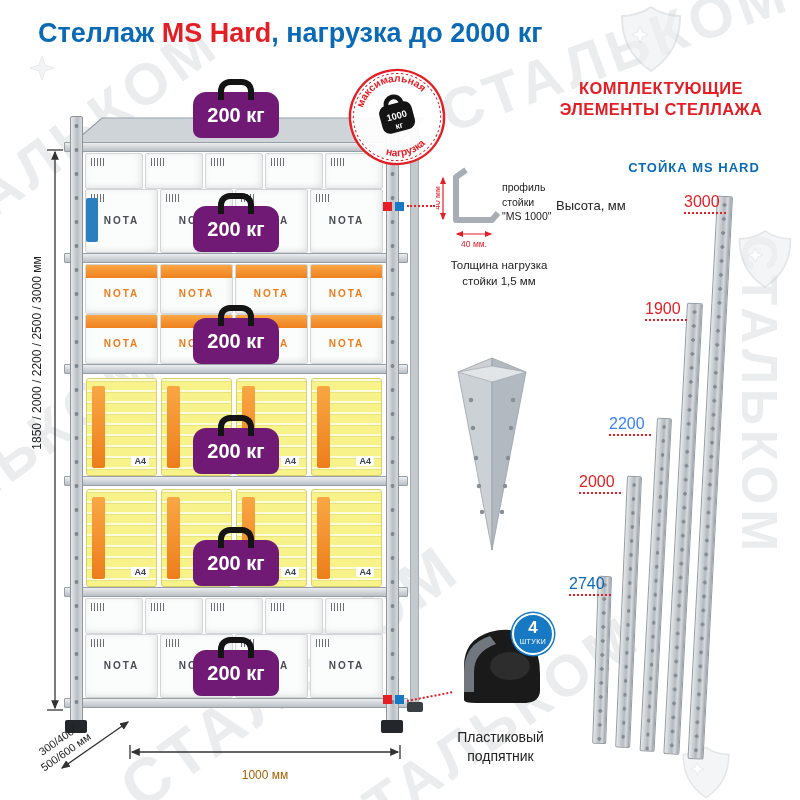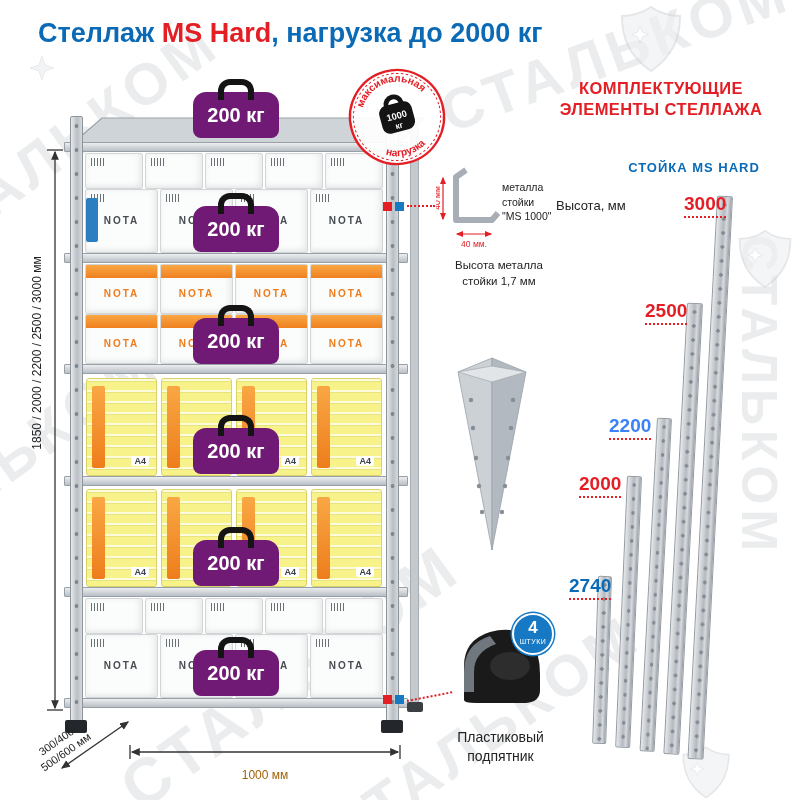--- a/index.html
+++ b/index.html
@@ -81,21 +81,21 @@
   .post-title { position:absolute; left:606px; top:160px; width:176px; text-align:center;
                 color:#0a6ab6; font-weight:bold; font-size:13px; letter-spacing:1px; z-index:9; }
   .height-label { position:absolute; left:556px; top:198px; font-size:13px; color:#222; z-index:9; }
   .profsvg { position:absolute; left:436px; top:158px; z-index:8; }
   .prof-label { position:absolute; left:502px; top:180px; font-size:10.5px; line-height:1.4;
                 color:#222; z-index:9; }
   .prof-label span { display:block; }
   .thickness { position:absolute; left:424px; top:258px; width:150px; text-align:center;
                font-size:11.5px; line-height:1.35; color:#222; z-index:9; }
   .thickness span { display:block; }
-  .hlab { position:absolute; width:42px; text-align:center; font-weight:bold; font-size:19px;
+  .hlab { position:absolute; width:42px; text-align:left; font-weight:normal; font-size:16px;
           border-bottom:2px dotted #e31e24; padding-bottom:1px; z-index:9; }
   .rpost { position:absolute;
            background-image:radial-gradient(circle at 50% 8px,#828991 1.5px,rgba(0,0,0,0) 2.1px),
                             linear-gradient(90deg,#e6e9eb,#b4bac0 50%,#d7dadd 72%,#99a0a7);
            background-size:100% 14px,100% 100%; background-repeat:repeat-y,no-repeat;
            border:1px solid #949ba2; border-radius:2px; transform-origin:top center; z-index:3; }
   .bracket, .footsvg { position:absolute; z-index:8; }
   .badge { position:absolute; left:512px; top:613px; width:42px; height:42px; border-radius:50%;
            background:#1779c4; border:2px solid #fff; box-shadow:0 0 0 1.5px #1779c4;
            color:#fff; text-align:center; z-index:10; }
@@ -403,47 +403,47 @@
           <path d="M0,0 L6,2.5 L0,5 Z" fill="#e31e24"></path>
         </marker>
       </defs>
     <path d="M30,12 L20,19 L20,62 L56,62 L62,55" fill="none" stroke="#a8aeb5" stroke-width="6" stroke-linejoin="round"></path>
     <line x1="7" y1="20" x2="7" y2="61" stroke="#e31e24" stroke-width="1.2" marker-start="url(#ap)" marker-end="url(#ap)"></line>
     <text x="7" y="40" transform="rotate(-90 7 40)" dy="-3" text-anchor="middle" font-size="8.5" fill="#e31e24">40 мм</text>
     <line x1="21" y1="76" x2="55" y2="76" stroke="#e31e24" stroke-width="1.2" marker-start="url(#ap)" marker-end="url(#ap)"></line>
     <text x="38" y="89" text-anchor="middle" font-size="8.5" fill="#e31e24">40 мм.</text>
   </svg>
   <div class="prof-label">
-    <span>металла</span>
+    <span>профиль</span>
     <span>стойки</span>
     <span>"MS 1000"</span>
   </div>
   <div class="thickness">
-    <span>Высота металла</span>
-    <span>стойки 1,7 мм</span>
+    <span>Толщина нагрузка</span>
+    <span>стойки 1,5 мм</span>
   </div>
 
   <svg class="bracket" style="left:446px;top:350px" width="92" height="212" viewBox="0 0 92 212">
     <polygon points="12,22 46,8 46,200" fill="#ccd1d6" stroke="#9ba2a9" stroke-width="0.8"></polygon>
     <polygon points="46,8 80,22 46,200" fill="#b3b9c0" stroke="#9ba2a9" stroke-width="0.8"></polygon>
     <polygon points="12,22 46,16 80,22 46,32" fill="#e2e5e8" stroke="#9ba2a9" stroke-width="0.6"></polygon>
     <circle cx="25" cy="50" r="2.2" fill="#878e95"></circle>
       <circle cx="27" cy="78" r="2.2" fill="#878e95"></circle>
       <circle cx="30" cy="108" r="2.2" fill="#878e95"></circle>
       <circle cx="33" cy="136" r="2.2" fill="#878e95"></circle>
       <circle cx="36" cy="162" r="2.2" fill="#878e95"></circle>
     <circle cx="67" cy="50" r="2.2" fill="#878e95"></circle>
       <circle cx="65" cy="78" r="2.2" fill="#878e95"></circle>
       <circle cx="62" cy="108" r="2.2" fill="#878e95"></circle>
       <circle cx="59" cy="136" r="2.2" fill="#878e95"></circle>
       <circle cx="56" cy="162" r="2.2" fill="#878e95"></circle>
   </svg>
 
   <div class="hlab" style="left: 684px; top: 193px; color: rgb(227, 30, 36);">3000</div>
-  <div class="hlab" style="left: 645px; top: 300px; color: rgb(227, 30, 36);">2500</div>
+  <div class="hlab" style="left: 645px; top: 300px; color: rgb(227, 30, 36);">1900</div>
   <div class="hlab" style="left: 609px; top: 415px; color: #3b82f6;">2200</div>
   <div class="hlab" style="left: 579px; top: 473px; color: rgb(227, 30, 36);">2000</div>
   <div class="hlab" style="left: 569px; top: 575px; color: rgb(10, 106, 182);">2740</div>
 
   <div class="rpost" style="left:717px;top:196px;width:16px;height:564px;transform:rotate(3deg)"></div>
   <div class="rpost" style="left:687px;top:303px;width:16px;height:452px;transform:rotate(3deg)"></div>
   <div class="rpost" style="left:657px;top:418px;width:15px;height:334px;transform:rotate(3deg)"></div>
   <div class="rpost" style="left:627px;top:476px;width:15px;height:272px;transform:rotate(2.5deg)"></div>
   <div class="rpost" style="left:598px;top:576px;width:14px;height:168px;transform:rotate(2deg)"></div>
 

